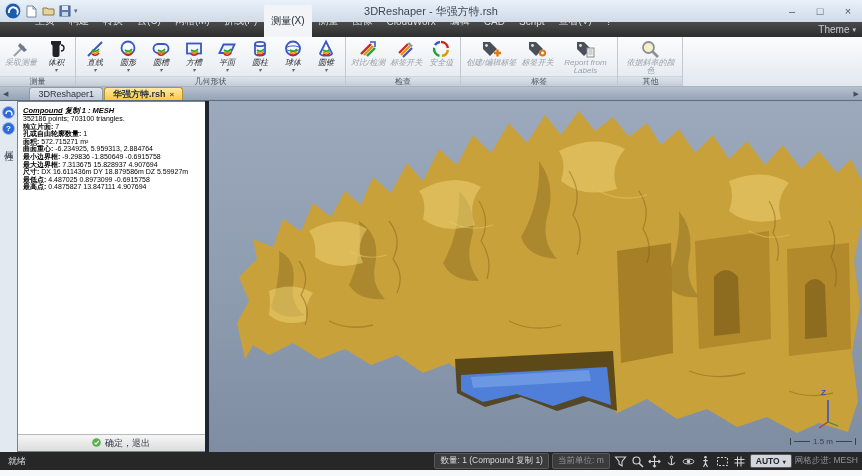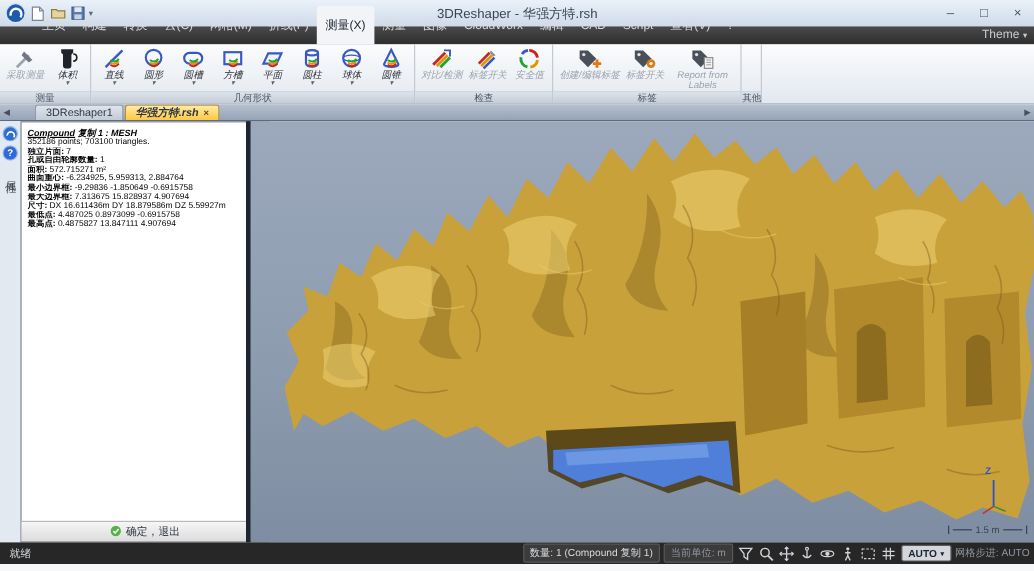--- a/index.html
+++ b/index.html
@@ -44,21 +44,21 @@
   
   .tabbar { position:absolute; left:0; top:87px; width:862px; height:14px;
     background:linear-gradient(#b6c1cf,#95a3b6); display:flex; align-items:flex-end;
     border-bottom:1px solid #5d6b7e; }
   .tarrow { font-size:7px; color:#45505e; padding:0 3px; align-self:center; }
   .tarrow.right { margin-left:auto; }
   #doc-tabs { display:flex; height:13px; margin-left:18px; gap:1px; }
   .dtab { display:flex; align-items:center; gap:4px; padding:0 8px; font-size:9px; color:#2c3542;
     background:linear-gradient(#dfe5ec,#c2cbd6); border:1px solid #8d99a8; border-bottom:none;
     border-radius:3px 3px 0 0; white-space:nowrap; }
-  .dtab.active { background:linear-gradient(#ffeaa6,#ffc940); border-color:#b5912f; font-weight:bold;font-style:italic; }
+  .dtab.active { background:linear-gradient(#ffeaa6,#ffc940); border-color:#b5912f; font-weight:bold; }
   .dtab .close { font-size:8px; color:#7a4a10; }
 
   
   .main { position:absolute; left:0; top:101px; width:862px; height:351px; background:#dfe6ee; }
   .sidebar { position:absolute; left:0; top:0; width:17px; height:351px; background:#e3e9f0;
     display:flex; flex-direction:column; align-items:center; padding-top:4px; gap:3px; }
   .sicon { width:13px; height:13px; }
   .vlabel { margin-top:6px; writing-mode:vertical-rl; font-size:9px; color:#3c4450; letter-spacing:2px; }
 
   .panel { position:absolute; left:17px; top:0; width:208px; height:351px; background:#fff;
@@ -382,20 +382,29 @@
                 <path d="M14.5 11h4 M14.5 13h4 M14.5 15h4" stroke="#9aa0a8" stroke-width="0.8"></path>
               </svg>
             </div>
             <div class="rlabel">Report from Labels</div>
           </div>
         </div>
         <div class="rgl">标签</div>
       </div>
       <div class="rgroup">
         <div class="rbtns">
+          <div class="rbtn disabled">
+            <div class="ricon">
+              <svg width="20" height="20" viewBox="0 0 20 20">
+                <circle cx="8.5" cy="8.5" r="5.5" fill="#f6f0c8" stroke="#8a8f98" stroke-width="1.8"></circle>
+                <line x1="12.5" y1="12.5" x2="18" y2="18" stroke="#8a8f98" stroke-width="2.6"></line>
+              </svg>
+            </div>
+            <div class="rlabel">依据斜率的颜色</div>
+          </div>
         </div>
         <div class="rgl">其他</div>
       </div>
     </div>
 
   <div class="tabbar">
     <span class="tarrow">◀</span>
     <div id="doc-tabs">
         <span class="dtab">
           <span>3DReshaper1</span>
@@ -567,17 +576,17 @@
           <div class="sbtn">
             <svg width="13" height="13" viewBox="0 0 13 13">
               <path d="M1.5 4.5 H11.5 M1.5 8 H11.5 M4.5 1.5 V11.5 M8 1.5 V11.5" stroke="#d0d4da" stroke-width="1"></path>
             </svg>
           </div>
         </div>
       <span class="chip light">
         <span>AUTO</span>
         <span class="c">▾</span>
       </span>
-      <span class="gstep">网格步进: AUTO</span>
+      <span class="gstep">网格步进: MESH</span>
     </div>
   </div>
   <div class="bottomfill"></div>
 </div>
 
 </body></html>

